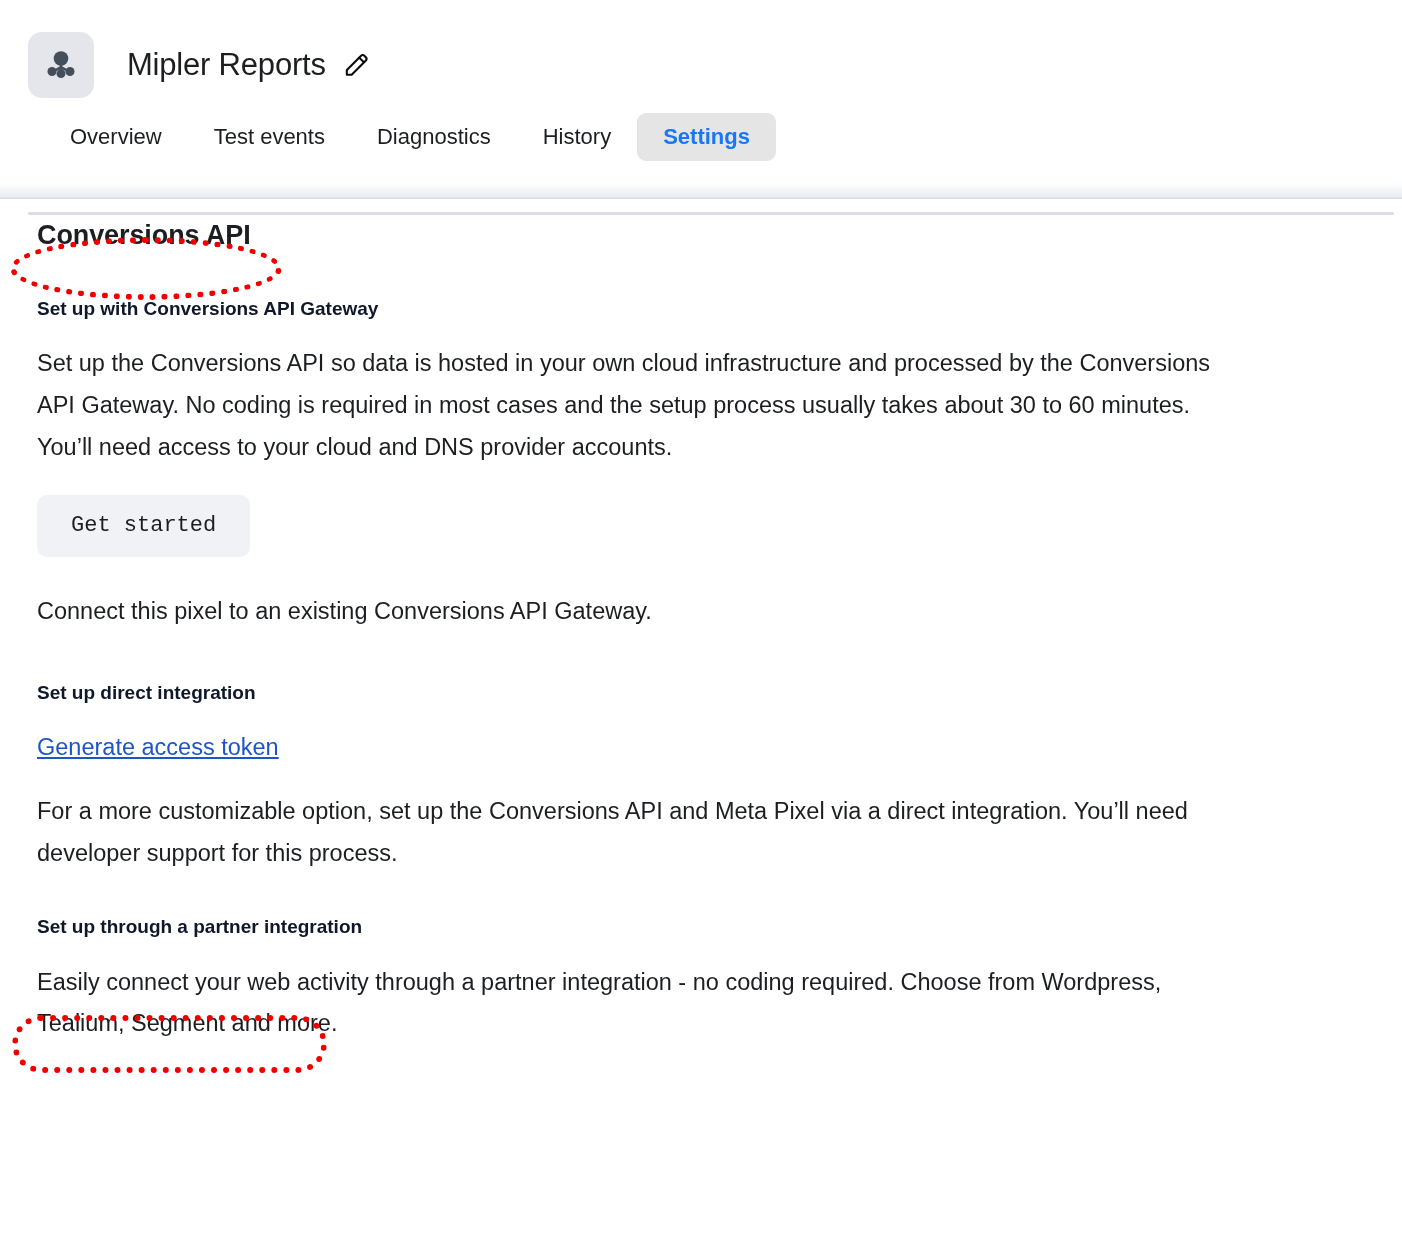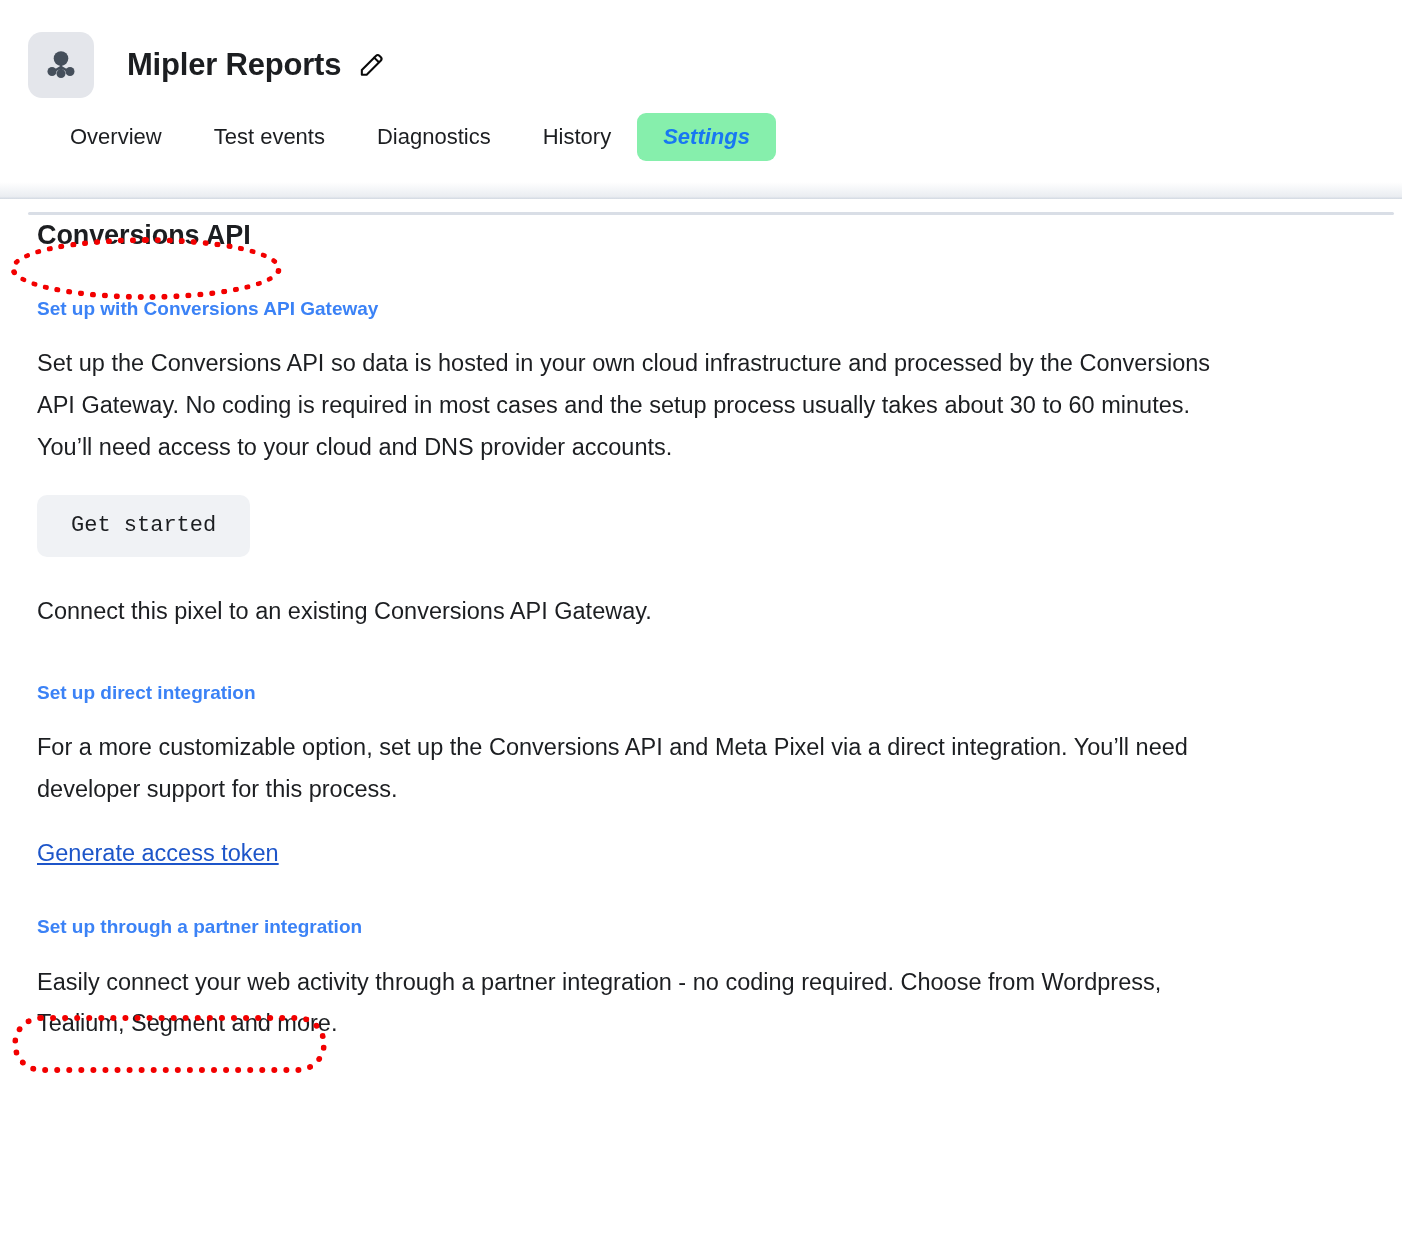--- a/index.html
+++ b/index.html
@@ -43,21 +43,21 @@
     display: flex;
     align-items: center;
     justify-content: center;
     flex: 0 0 auto;
   }
 
   .pixel-badge svg { display: block; }
 
   .page-title {
     font-size: 31px;
-    font-weight: bold;
+    font-weight: normal;
     color: #1c1e21;
     letter-spacing: -0.2px;
     margin-left: 33px;
     white-space: nowrap;
   }
 
   .edit-pencil {
     margin-left: 16px;
     display: flex;
     align-items: center;
@@ -79,24 +79,23 @@
     font-size: 22px;
     color: #1c1e21;
     padding: 13px 26px;
     border-radius: 9px;
     cursor: pointer;
     white-space: nowrap;
     line-height: 1;
   }
 
   .tab.active {
-    background: #86efac;
+    background: #e5e5e5;
     color: #1877f2;
     font-weight: bold;
-    font-style: italic;
   }
 
   .header-shadow {
     position: absolute;
     left: 0;
     top: 182px;
     width: 1402px;
     height: 17px;
     background: linear-gradient(to bottom, rgba(255,255,255,0) 0%, rgba(217,222,230,0.55) 85%, rgba(205,212,222,0.9) 100%);
   }
@@ -137,21 +136,21 @@
 
   a.link {
     color: #1d55c9;
     text-decoration: underline;
     cursor: pointer;
   }
 
   .block-heading {
     font-size: 19px;
     font-weight: bold;
-    color: #3b82f6;
+    color: #0f172a;
     line-height: 1.3;
   }
 
   .body-text {
     font-size: 23.5px;
     color: #1c1e21;
     line-height: 1.78;
     max-width: 1195px;
   }
 
@@ -258,22 +257,22 @@
     </div>
 
     
     <div class="mt-34">
       <p class="body-text mt-22">Connect this pixel to an existing Conversions API Gateway.</p>
     </div>
 
     
     <div class="mt-48">
       <div class="block-heading">Set up direct integration</div>
+      <p class="body-text mt-22"><a class="link">Generate access token</a></p>
       <p class="body-text mt-22">For a more customizable option, set up the Conversions API and Meta Pixel via a direct integration. You’ll need developer support for this process.</p>
-      <p class="body-text mt-22"><a class="link">Generate access token</a></p>
     </div>
 
     
     <div class="mt-40">
       <div class="block-heading">Set up through a partner integration</div>
       <p class="body-text mt-22">Easily connect your web activity through a partner integration - no coding required. Choose from Wordpress, Tealium, Segment and more.</p>
     </div>
 
   </div>
 

